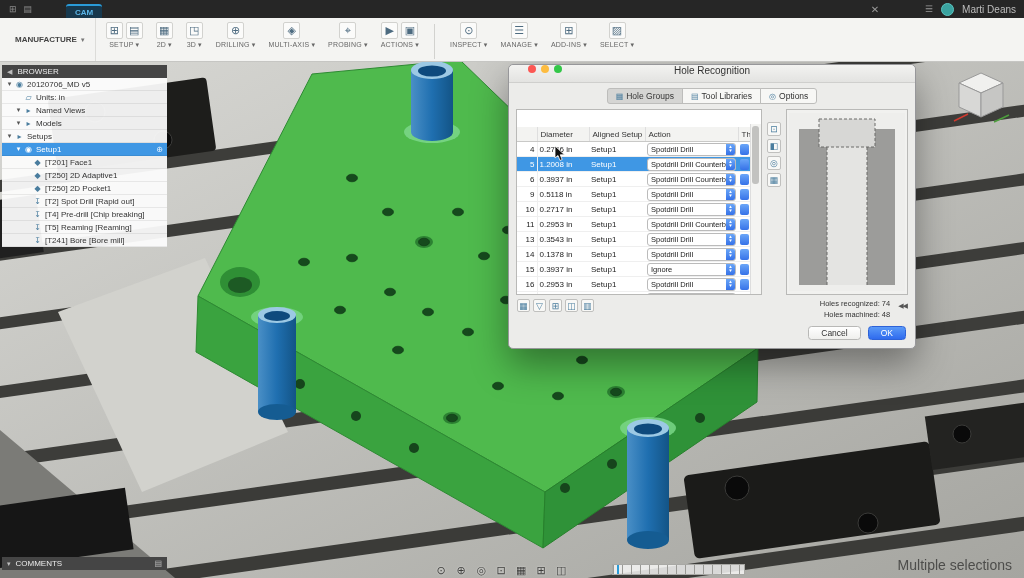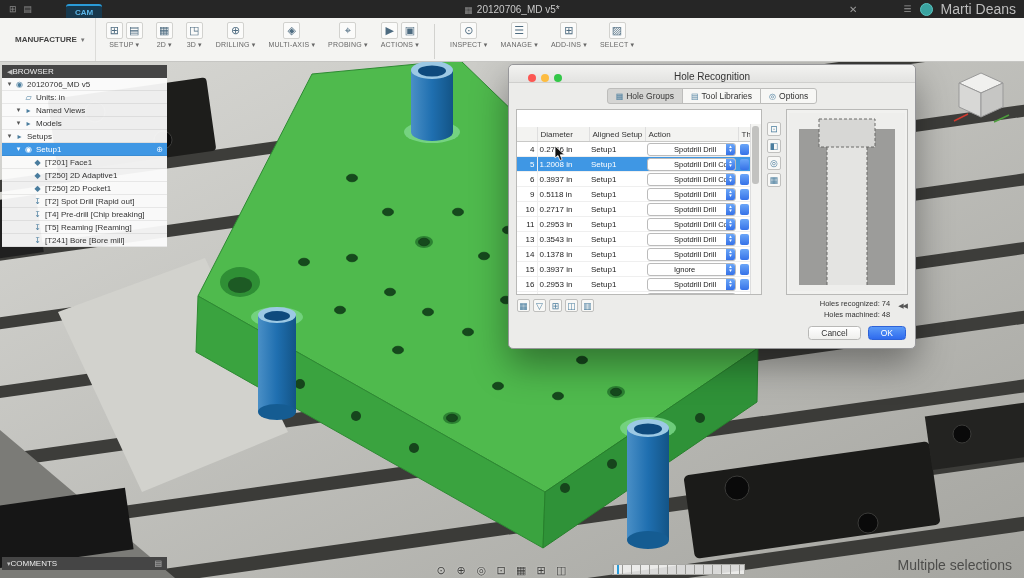--- a/index.html
+++ b/index.html
@@ -8,21 +8,21 @@
 
   
   .titlebar{position:absolute;top:0;left:0;right:0;height:18px;background:#262626;display:flex;align-items:center;z-index:20;}
   .tb-left{display:flex;gap:7px;padding:0 9px;color:#8a8a8a;font-size:9px;}
   .tb-title{position:absolute;left:0;right:0;text-align:center;color:#c9c9c9;font-size:10px;pointer-events:none;}
   .tb-title .grid{color:#8a8a8a;font-size:9px;margin-right:4px;}
   .tb-right{margin-left:auto;display:flex;align-items:center;gap:8px;padding-right:8px;z-index:2;}
   .tb-close{color:#9a9a9a;font-size:10px;margin-right:38px;}
   .tb-bell{color:#9a9a9a;font-size:9px;}
   .avatar{width:11px;height:11px;border-radius:50%;background:#3aa3a0;border:1px solid #5cc6c2;}
-  .tb-user{color:#bdbdbd;font-size:14px;}
+  .tb-user{color:#bdbdbd;font-size:10px;}
   .cam-tab{position:absolute;left:66px;top:4px;height:14px;display:flex;align-items:center;padding:0 9px;
            background:#17384d;color:#5ab5e8;font-size:8px;font-weight:bold;border-top:2px solid #2a9bd8;
            border-radius:3px 3px 0 0;box-sizing:border-box;}
 
   
   .toolbar{position:absolute;top:18px;left:0;right:0;height:44px;background:#f4f4f2;border-bottom:1px solid #c6c6c3;
            display:flex;align-items:stretch;padding:0 6px;box-sizing:border-box;z-index:19;}
   .workspace{display:flex;align-items:center;font-size:8px;font-weight:bold;color:#444;padding:0 9px;
              border-right:1px solid #dcdcd9;white-space:nowrap;}
   .workspace .caret{margin-left:3px;font-size:6px;color:#777;}
@@ -33,21 +33,21 @@
        line-height:15px;text-align:center;border-radius:2px;box-sizing:border-box;}
   .tg-label{font-size:7px;color:#666;letter-spacing:.2px;white-space:nowrap;}
   .vsep{width:1px;background:#d2d2cf;align-self:stretch;margin:2px 2px;}
 
   
   .viewport{position:absolute;top:62px;left:0;right:0;bottom:0;}
   .scene{position:absolute;inset:0;width:100%;height:100%;}
 
   
   .browser{position:absolute;left:2px;top:3px;width:165px;z-index:5;}
-  .p-head{background:#454545;color:#ececec;height:13px;display:flex;align-items:center;padding:0 5px;font-size:8px;}
+  .p-head{background:#454545;color:#ececec;height:13px;display:flex;align-items:center;gap:5px;padding:0 5px;font-size:8px;}
   .p-head .h-arrow{color:#bdbdbd;font-size:7px;}
   .p-head .h-ico{margin-left:auto;color:#bdbdbd;font-size:8px;}
   .b-row{height:13px;display:flex;align-items:center;background:rgba(252,252,252,.94);
          border-bottom:1px solid rgba(0,0,0,.07);color:#333;box-sizing:border-box;}
   .b-row.sel{background:#3f97e4;color:#fff;}
   .tri{width:9px;font-size:7px;color:#555;text-align:center;flex:none;}
   .b-row.sel .tri{color:#fff;}
   .b-ico{width:11px;font-size:8px;color:#4a7d9e;text-align:center;margin-right:2px;flex:none;}
   .b-row.sel .b-ico{color:#fff;}
   .b-lbl{white-space:nowrap;overflow:hidden;font-size:8px;}
@@ -62,21 +62,21 @@
   .timeline{position:absolute;left:612px;bottom:3px;width:133px;height:11px;background:rgba(246,246,244,.85);
             border:1px solid #a8a8a4;box-sizing:border-box;z-index:4;
             background-image:repeating-linear-gradient(90deg,#9a9a96 0 1px,transparent 1px 9px);}
   .tl-marker{position:absolute;left:4px;top:0;width:2px;height:100%;background:#2a9bd8;}
   .sel-status{position:absolute;right:12px;bottom:5px;font-size:14px;color:#4d4d4b;z-index:4;}
   .viewcube{position:absolute;right:8px;top:5px;z-index:4;}
 
   
   .dialog{position:absolute;left:508px;top:2px;width:408px;background:#ececea;border:1px solid #97979a;
           border-radius:5px;box-shadow:0 16px 36px rgba(0,0,0,.38);z-index:10;box-sizing:border-box;}
-  .dlg-titlebar{height:17px;display:flex;align-items:flex-end;padding:0 19px;border-bottom:1px solid #cfcfcd;
+  .dlg-titlebar{height:17px;display:flex;align-items:flex-start;padding:0 19px;border-bottom:1px solid #cfcfcd;
                 background:linear-gradient(#f3f3f1,#e3e3e1);border-radius:5px 5px 0 0;position:relative;}
   .tl-dot{width:8px;height:8px;border-radius:50%;margin-right:5px;flex:none;}
   .tl-dot.r{background:#fc5753;}.tl-dot.y{background:#fdbc40;}.tl-dot.g{background:#33c748;}
   .dlg-title{position:absolute;left:0;right:0;text-align:center;font-size:10px;color:#333;pointer-events:none;}
   .dlg-tabs{display:flex;justify-content:center;padding:5px 0 3px;}
   .dtab{display:flex;align-items:center;gap:3px;padding:2px 8px;border:1px solid #bdbdbb;background:#f7f7f5;
         font-size:8.5px;color:#333;margin-left:-1px;}
   .dtab:first-child{border-radius:3px 0 0 3px;margin-left:0;}
   .dtab:last-child{border-radius:0 3px 3px 0;}
   .dtab.active{background:#d5d5d3;}
@@ -84,21 +84,21 @@
   .dlg-body{display:flex;gap:5px;padding:2px 7px 0;}
   .table-wrap{width:246px;height:186px;background:#fff;border:1px solid #b9b9b7;position:relative;overflow:hidden;box-sizing:border-box;}
   .table-wrap table{border-collapse:collapse;width:235px;table-layout:fixed;margin-top:17px;}
   .table-wrap th{height:14px;background:#f3f3f1;border-right:1px solid #dedede;border-bottom:1px solid #c9c9c7;
                  font-weight:normal;color:#333;text-align:left;padding:0 3px;font-size:8px;overflow:hidden;white-space:nowrap;}
   .table-wrap td{height:14px;border-bottom:1px solid #efefef;padding:0 2px;color:#222;font-size:8px;
                  white-space:nowrap;overflow:hidden;}
   .c-n{text-align:right;color:#666;border-right:1px solid #efefef;}
   tr.sel td{background:#3f97e4;color:#fff;}
   tr.sel .c-n{color:#fff;}
-  .pop{display:flex;align-items:center;height:11px;background:#fff;border:1px solid #bbb;border-radius:3px;overflow:hidden;padding-left:23px;}
+  .pop{display:flex;align-items:center;height:11px;background:#fff;border:1px solid #bbb;border-radius:3px;overflow:hidden;}
   .pop-l{flex:1;padding:0 3px;font-size:7.5px;color:#222;white-space:nowrap;overflow:hidden;}
   .pop-s{width:9px;align-self:stretch;background:linear-gradient(#6aa6f8,#3672e8);color:#fff;display:flex;
          flex-direction:column;align-items:center;justify-content:center;flex:none;}
   .pop-s i{font-style:normal;font-size:4.5px;line-height:3.6px;}
   .sliver{width:9px;height:11px;border-radius:2px;background:linear-gradient(#6aa6f8,#3672e8);}
   .scrollbar{position:absolute;top:14px;right:0;bottom:0;width:10px;background:#f4f4f2;border-left:1px solid #ddd;}
   .scroll-thumb{position:absolute;top:2px;left:1px;width:7px;height:58px;background:#c2c2c0;border-radius:3px;}
   .side-icons{display:flex;flex-direction:column;gap:3px;padding-top:13px;}
   .sq-ico{width:14px;height:14px;border:1px solid #c0c0be;background:#f8f8f6;color:#4a7d9e;font-size:9px;
           line-height:12px;text-align:center;border-radius:2px;box-sizing:border-box;}
@@ -120,23 +120,20 @@
 <div class="page">
 
   <div class="titlebar">
     <div class="tb-left">
       <span>⊞</span>
       <span>▤</span>
     </div>
     <div class="cam-tab">
         <span>CAM</span>
       </div>
-    <div class="tb-title">
-      <span class="grid">▦</span><span>20120706_MD v5*</span>
-    </div>
     <div class="tb-right">
       <span class="tb-close">✕</span>
       <span class="tb-bell">☰</span>
       <span class="avatar"></span>
       <span class="tb-user">Marti Deans</span>
     </div>
   </div>
 
   <div class="toolbar">
     <div class="workspace">

